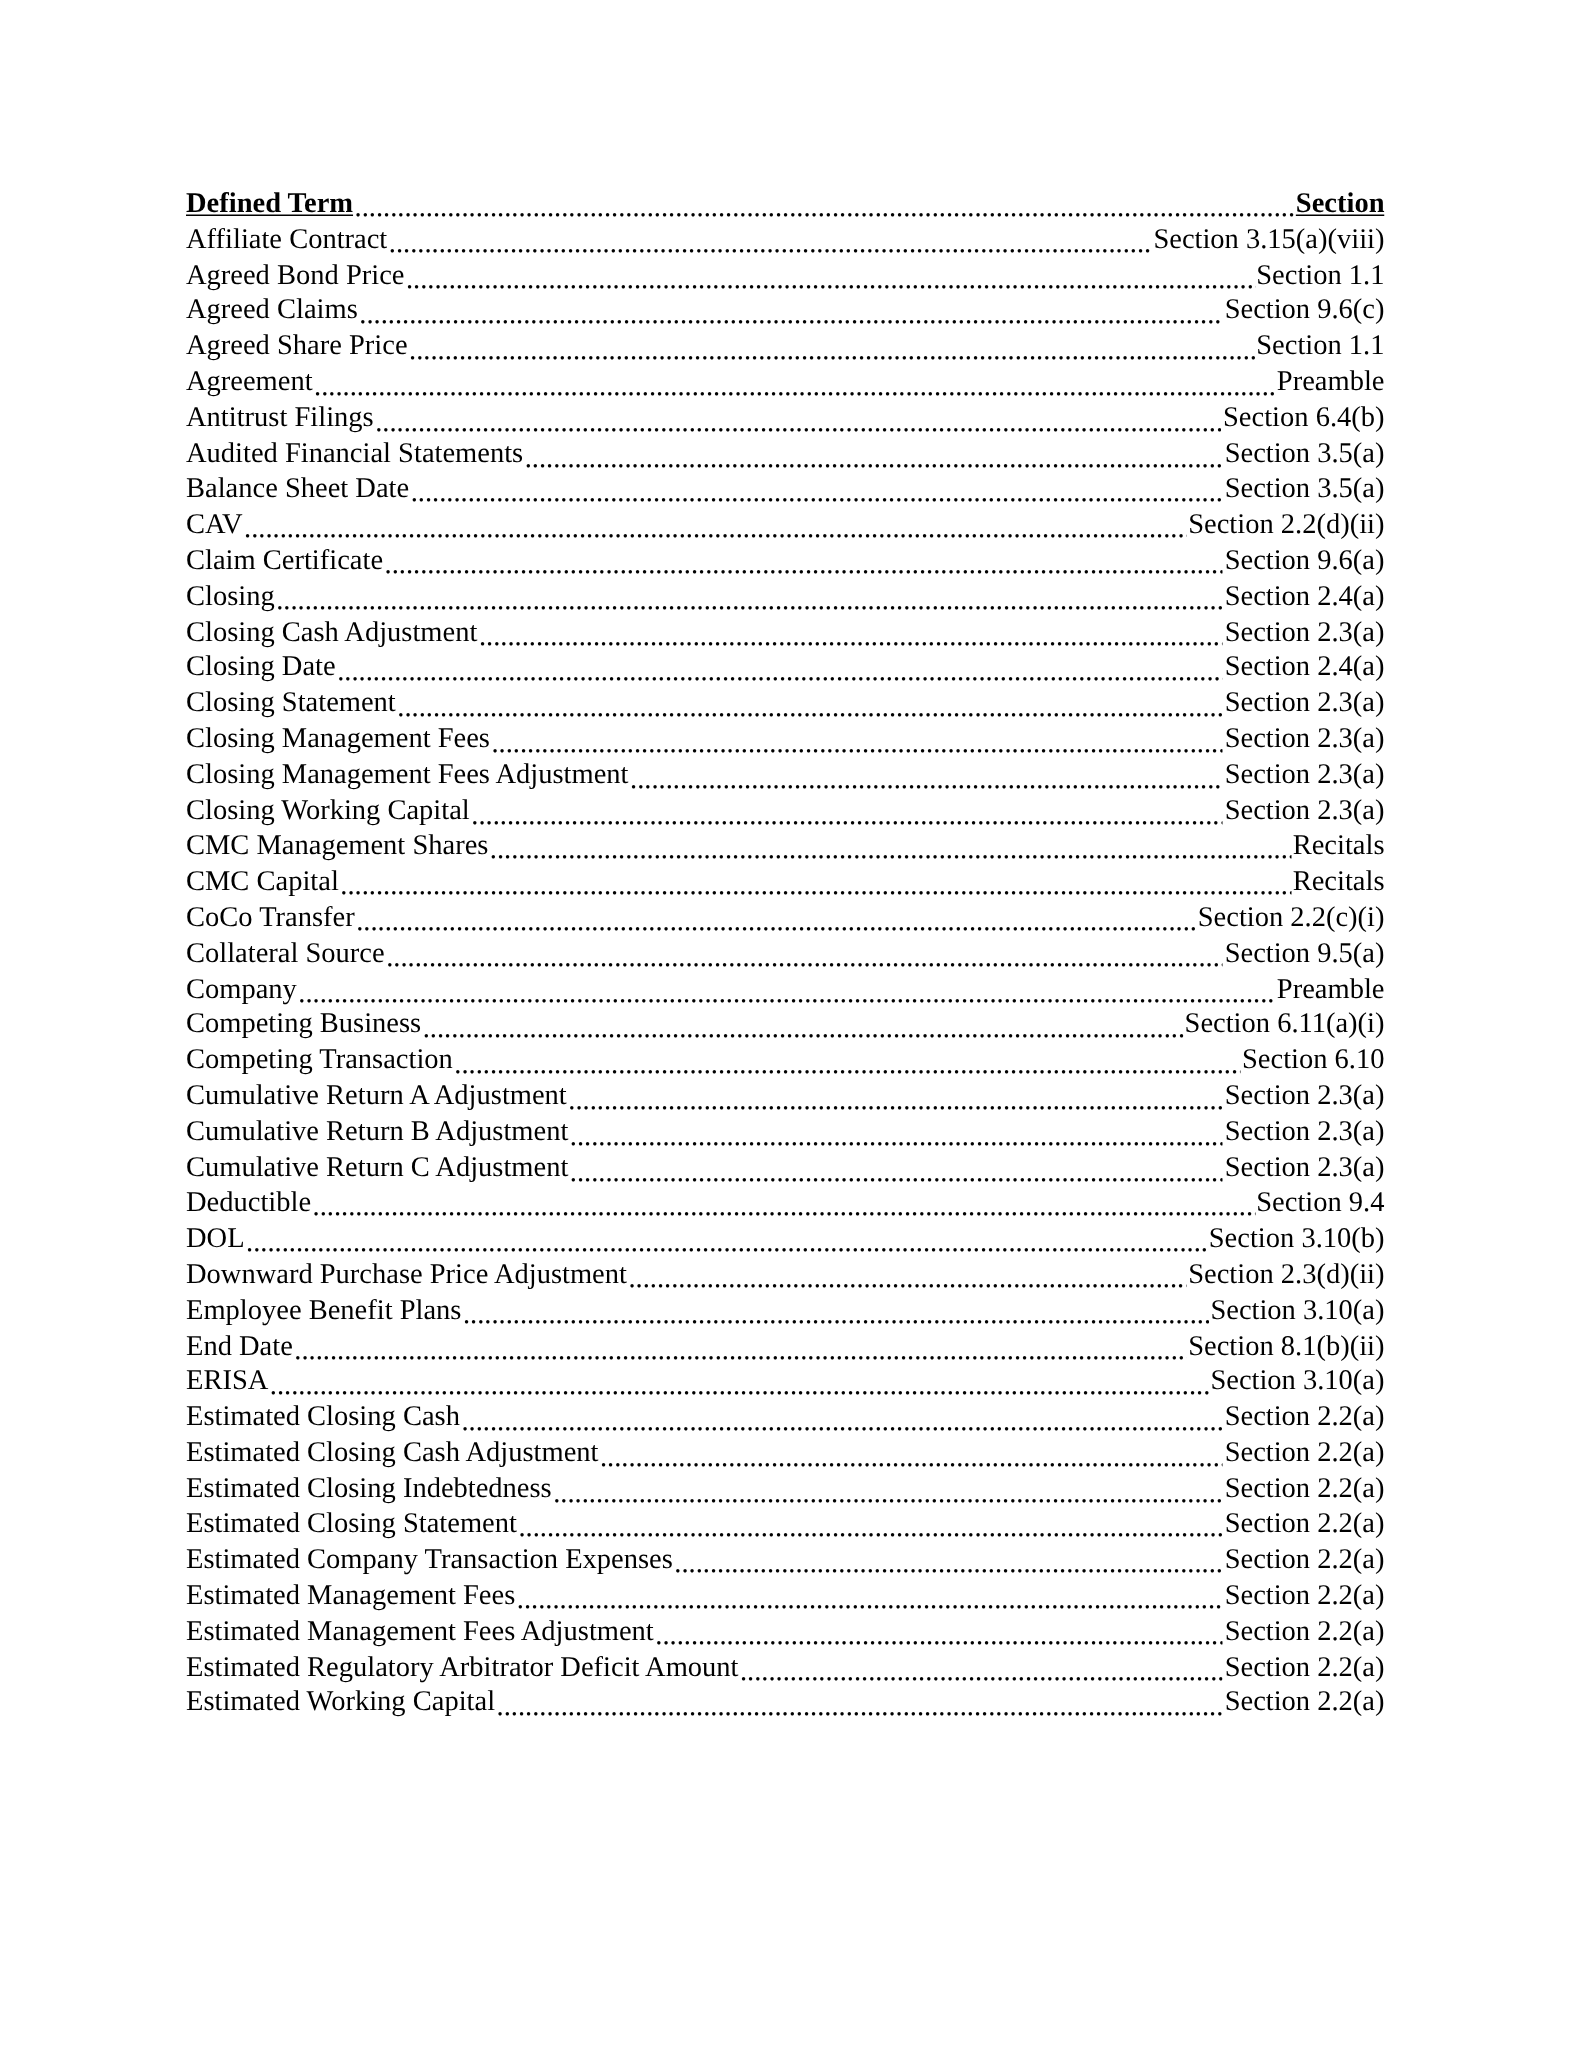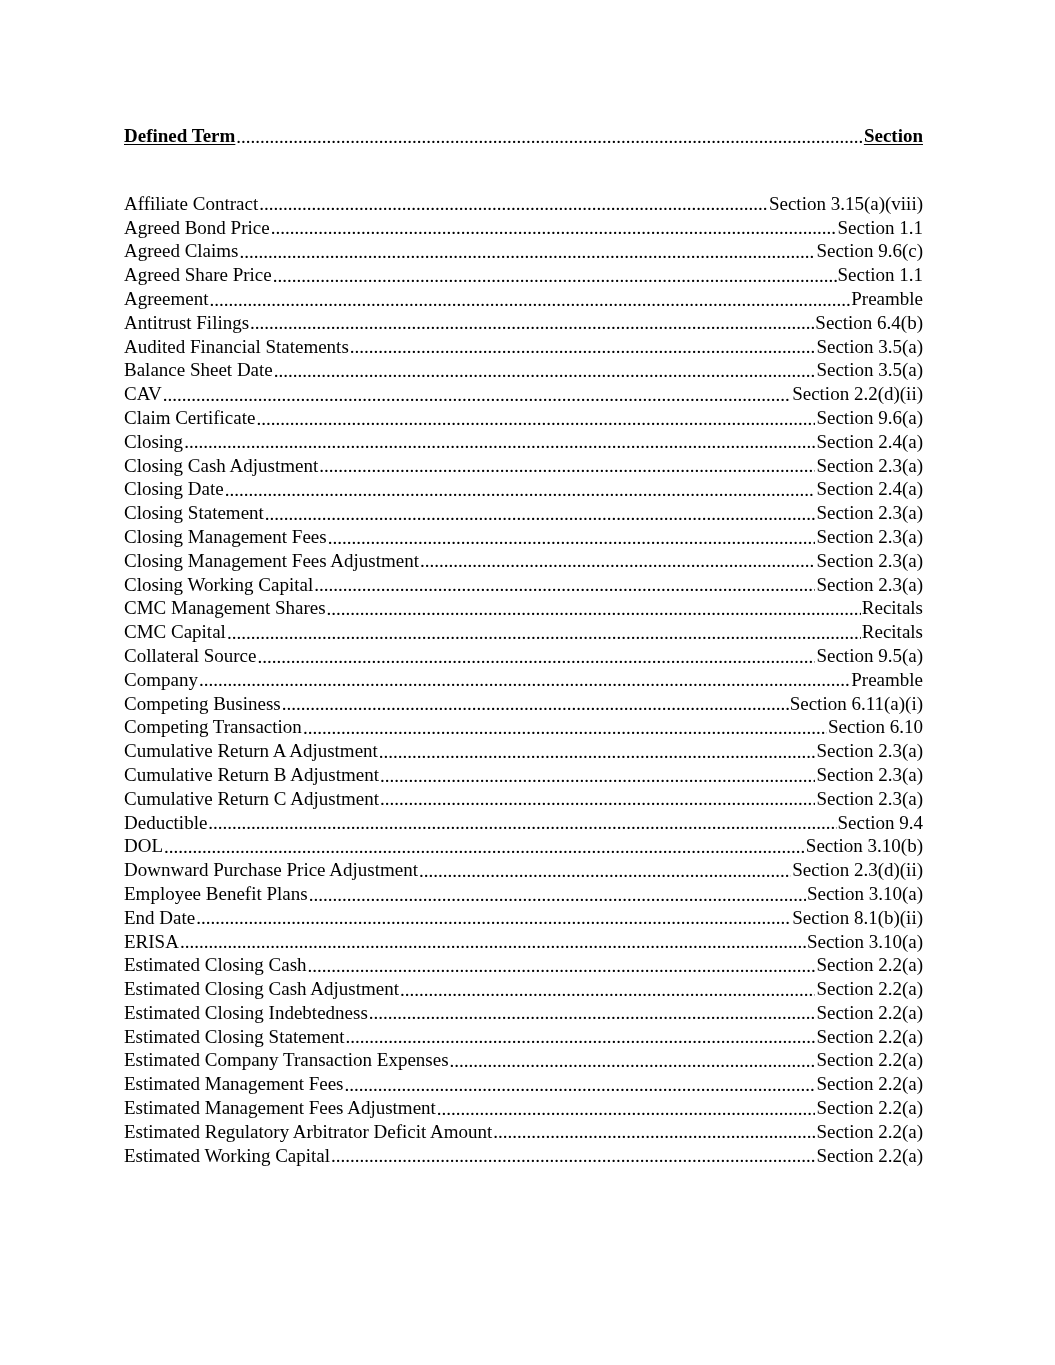--- a/index.html
+++ b/index.html
@@ -1,29 +1,29 @@
 <!DOCTYPE html>
 <html><head>
 <meta charset="utf-8">
 <style>
   html, body { margin: 0; padding: 0; background: #ffffff; }
   body { width: 1055px; height: 1365px; position: relative; overflow: hidden;
          font-family: "Liberation Serif", "DejaVu Serif", serif; color: #000; }
   .page { position: absolute; left: 124px; top: 124px; width: 799px; }
-  .row { display: flex; align-items: center; white-space: nowrap; overflow: hidden;
+  .row { display: flex; align-items: flex-end; white-space: nowrap; overflow: hidden;
          font-size: 19px; line-height: 23.8px; height: 23.8px; }
   .row .term { flex: 0 0 auto; }
   .row .leader { flex: 1 1 auto; overflow: hidden; position: relative; height: 1em; margin: 0 1px; }
   .row .leader::after { content: "................................................................................................................................................................................................................................................................................................";
          position: absolute; left: 0; bottom: -3px; letter-spacing: 0px; white-space: nowrap; }
   .row .ref { flex: 0 0 auto; }
   .header { font-weight: bold; font-size: 19px; }
   .header .term, .header .ref { text-decoration: underline; text-decoration-thickness: 1px; text-underline-offset: 2px; }
   .header .leader::after { font-weight: normal; }
-  .entries { margin-top: 44px; }
+  .entries { }
 </style>
 </head>
 <body>
 
 <div class="page">
   <div class="row header">
     <span class="term">Defined Term</span>
     <span class="leader"></span>
     <span class="ref">Section</span>
   </div>
@@ -117,20 +117,25 @@
         <span class="term">CMC Management Shares</span>
         <span class="leader"></span>
         <span class="ref">Recitals</span>
       </div>
       <div class="row">
         <span class="term">CMC Capital</span>
         <span class="leader"></span>
         <span class="ref">Recitals</span>
       </div>
       <div class="row">
+        <span class="term">CoCo Transfer</span>
+        <span class="leader"></span>
+        <span class="ref">Section 2.2(c)(i)</span>
+      </div>
+      <div class="row">
         <span class="term">Collateral Source</span>
         <span class="leader"></span>
         <span class="ref">Section 9.5(a)</span>
       </div>
       <div class="row">
         <span class="term">Company</span>
         <span class="leader"></span>
         <span class="ref">Preamble</span>
       </div>
       <div class="row">

